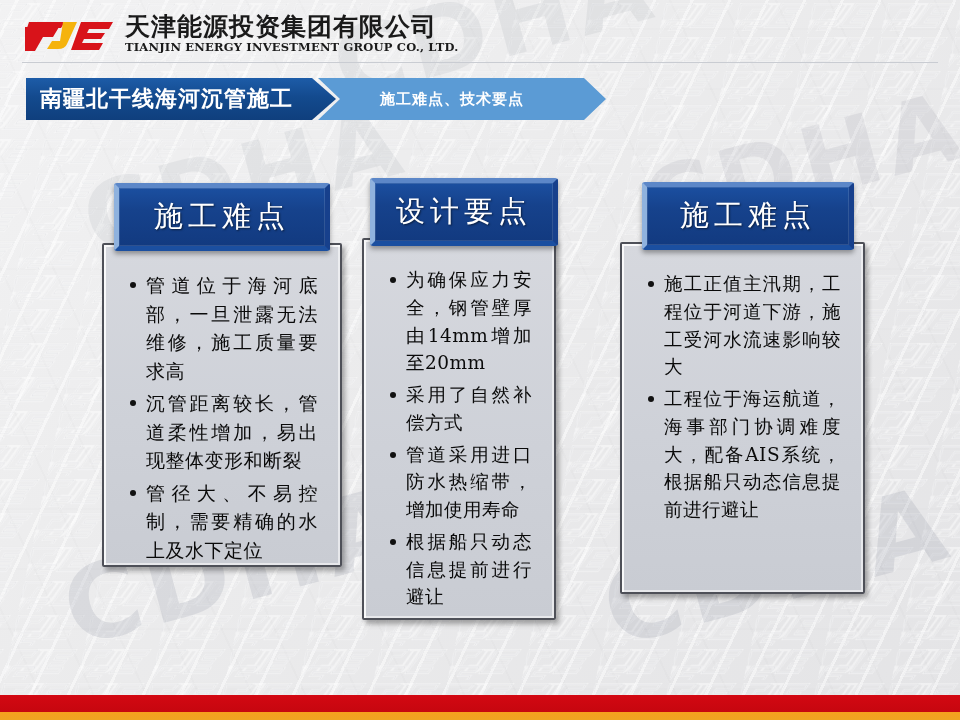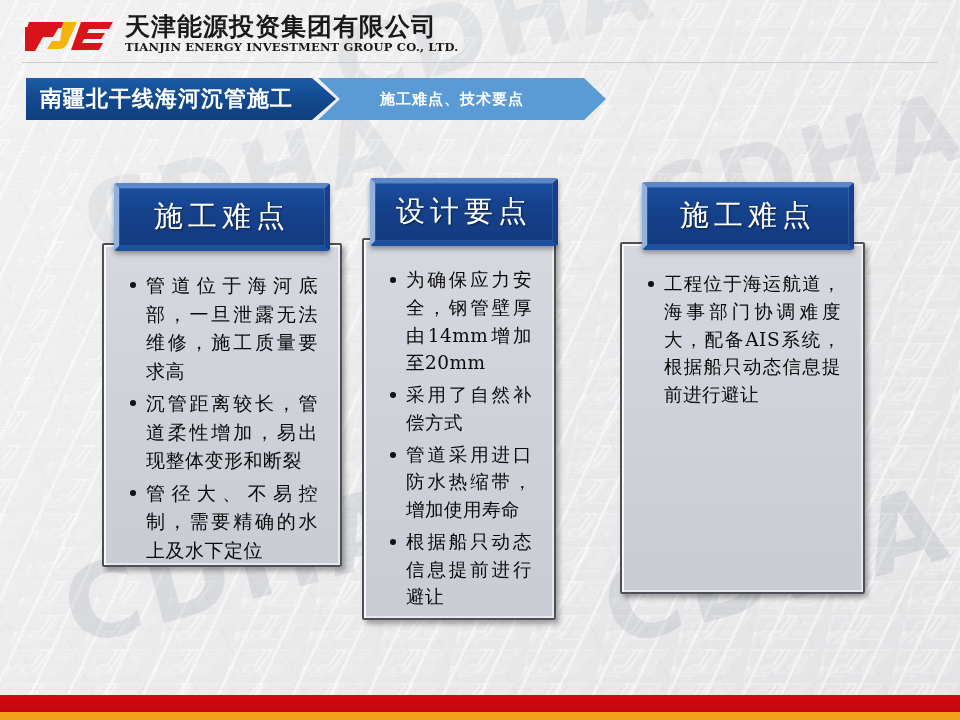--- a/index.html
+++ b/index.html
@@ -267,20 +267,21 @@
         </ul>
       </div>
     </div>
 
     <div class="col c3">
       <div class="cap">
         <span class="cap-inner">施工难点</span>
       </div>
       <div class="body">
         <ul class="bullets">
+          <li>施工正值主汛期，工程位于河道下游，施工受河水流速影响较大</li>
           <li>工程位于海运航道，海事部门协调难度大，配备AIS系统，根据船只动态信息提前进行避让</li>
         </ul>
       </div>
     </div>
 
   </div>
 
   <div id="footer-red"></div>
   <div id="footer-orange"></div>
 

